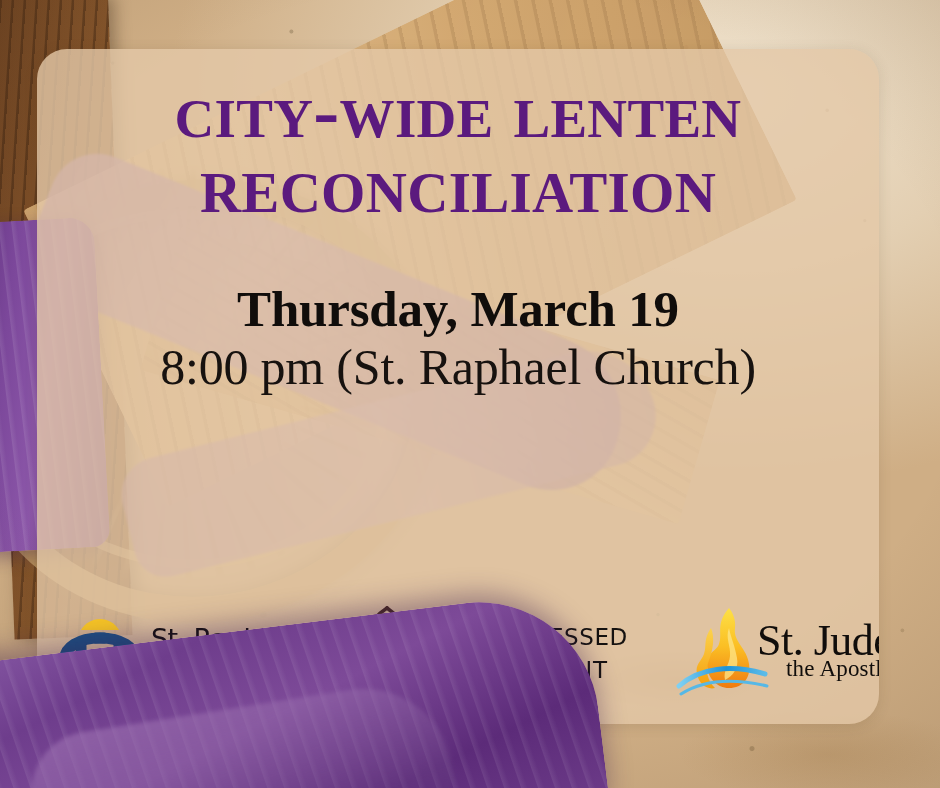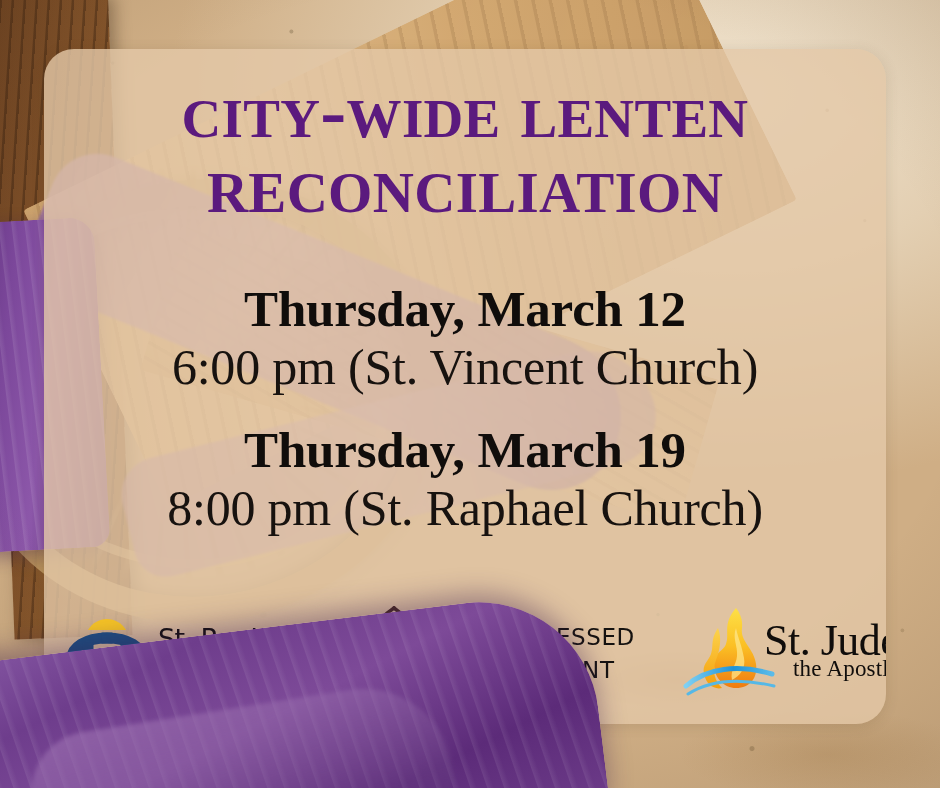--- a/index.html
+++ b/index.html
@@ -214,21 +214,20 @@
   #panel {
     position: absolute;
     left: 37px;
     top: 49px;
     width: 842px;
     height: 675px;
     border-radius: 30px;
     background: rgba(228,200,168,.80);
     box-shadow: 0 2px 14px rgba(80,54,28,.14);
     overflow: hidden;
-    margin-left: 7px;
   }
   .panel-inner {
     position: relative;
     width: 100%;
     height: 100%;
   }
 
   
   #headline {
     position: absolute;
@@ -353,24 +352,20 @@
   <div id="panel">
     <div class="panel-inner">
 
       <div id="headline">
         <span class="hl-line l1">City-Wide Lenten</span>
         <span class="hl-line l2">Reconciliation</span>
       </div>
 
       <div class="events">
 
-        <div class="event">
-          <div class="when">Thursday, March 12</div>
-          <div class="where">6:00 pm (St. Vincent Church)</div>
-        </div>
 
         <div class="event">
           <div class="when">Thursday, March 19</div>
           <div class="where">8:00 pm (St. Raphael Church)</div>
         </div>
 
       </div>
 
       <div class="logos">
 

